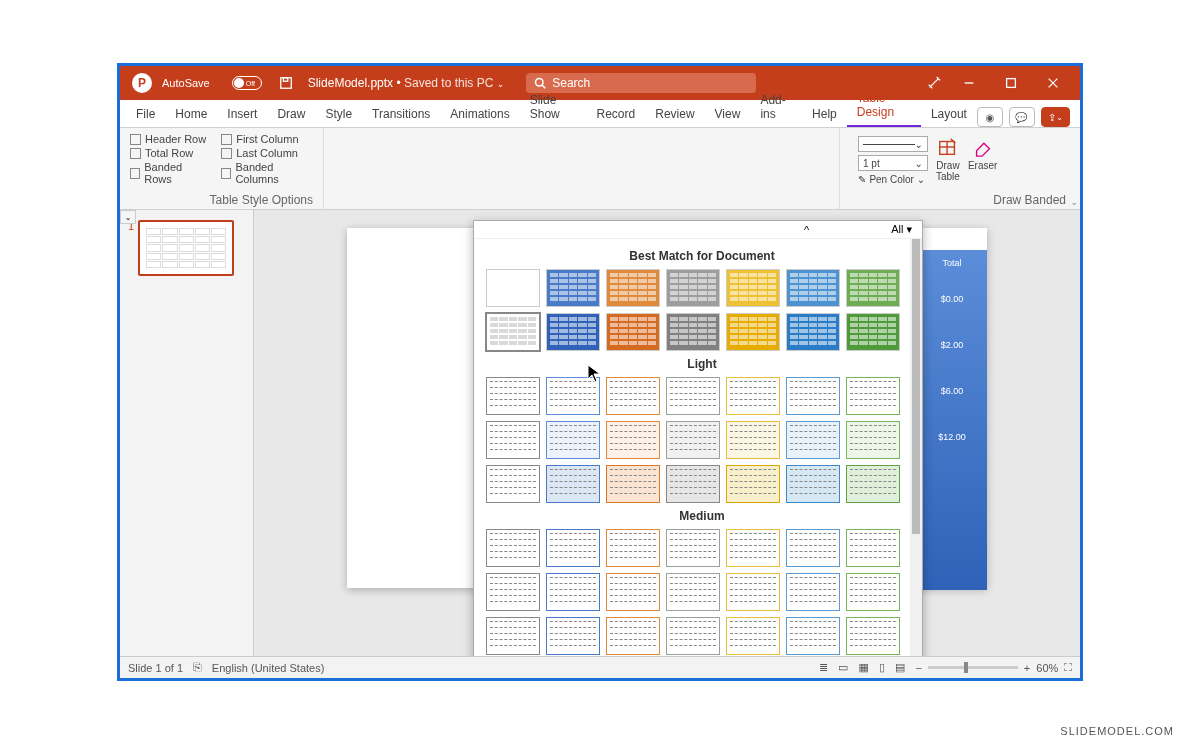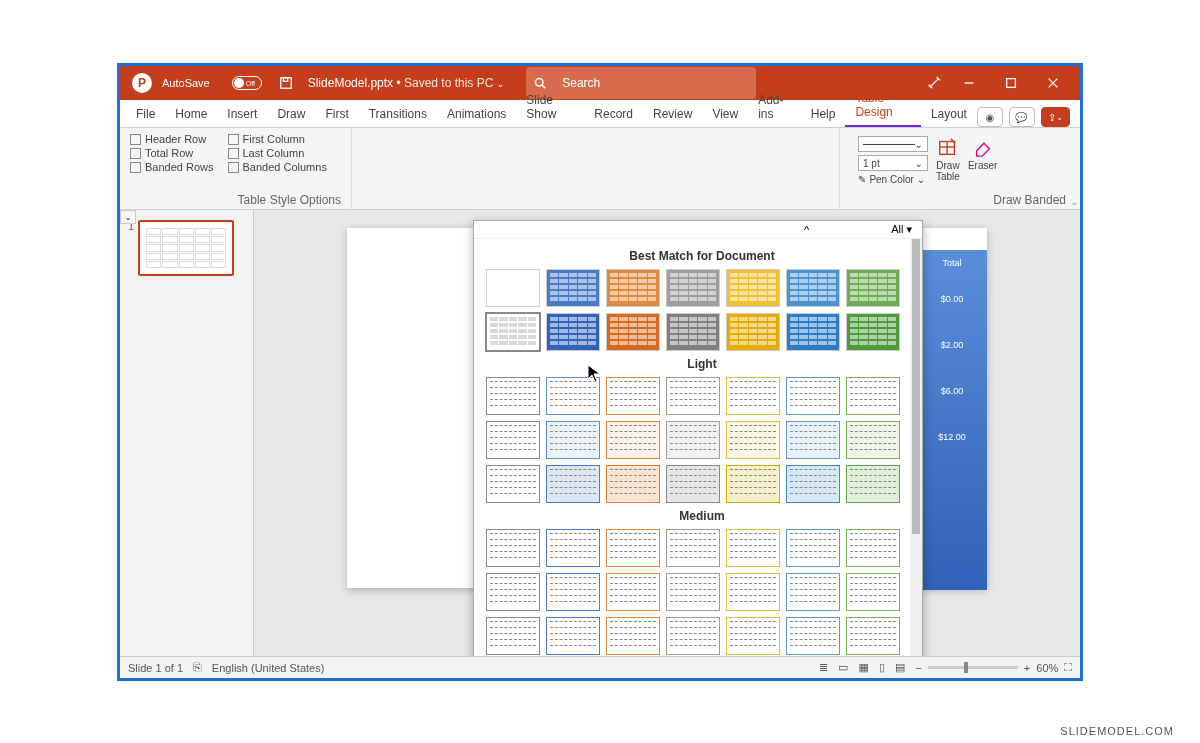--- a/index.html
+++ b/index.html
@@ -10,21 +10,21 @@
 .title-bar { height: 34px; background: #c43e1c; display: flex; align-items: center; padding: 0 6px 0 12px; color: #fff; font-size: 12px; }
 .pp-icon { width: 20px; height: 20px; background: #fff; border-radius: 50%; display: flex; align-items: center; justify-content: center; color: #c43e1c; font-weight: bold; font-size: 12px; margin-right: 10px; }
 .autosave { display: flex; align-items: center; gap: 22px; font-size: 11px; margin-right: 10px; }
 .pill { display: inline-flex; align-items: center; width: 30px; height: 14px; border: 1px solid #fff; border-radius: 8px; padding: 0 1px; }
 .pill .dot { width: 10px; height: 10px; background: #fff; border-radius: 50%; }
 .pill .off { font-size: 7px; margin-left: 2px; }
 .tb-btn { width: 22px; height: 22px; display: flex; align-items: center; justify-content: center; margin: 0 3px; cursor: pointer; }
 .tb-btn svg { width: 14px; height: 14px; stroke: #fff; stroke-width: 1.5; fill: none; }
 .title-text { margin: 16px 8px; font-size: 12px; }
 .title-text .sub { opacity: 0.85; }
-.search-box { margin-left: 14px; flex: 0 0 230px; height: 32px; background: #d86b4e; border-radius: 4px; display: flex; align-items: center; padding: 0 8px; gap: 16px; }
+.search-box { margin-left: 14px; flex: 0 0 230px; height: 20px; background: #d86b4e; border-radius: 4px; display: flex; align-items: center; padding: 0 8px; gap: 6px; }
 .search-box svg { width: 12px; height: 12px; stroke: #fff; stroke-width: 2; fill: none; }
 .search-box span { color: #fff; font-size: 12px; }
 .title-spacer { flex: 1; }
 .win-btns { display: flex; }
 .win-btns .tb-btn { width: 36px; height: 28px; }
 
 .ribbon-tabs { height: 28px; background: #fff; border-bottom: 1px solid #d0d0d0; display: flex; align-items: flex-end; padding: 0 6px; font-size: 12px; color: #444; }
 .ribbon-tabs .tab { padding: 6px 10px; cursor: pointer; }
 .ribbon-tabs .tab.active { color: #c43e1c; border-bottom: 2px solid #6d28d9; }
 .ribbon-tabs .spacer { flex: 1; }
@@ -147,41 +147,41 @@
           </svg>
         </div>
     </div>
   </div>
 
   <div class="ribbon-tabs" id="ribbon-tabs">
       <div class="tab">File</div>
       <div class="tab">Home</div>
       <div class="tab">Insert</div>
       <div class="tab">Draw</div>
-      <div class="tab">First</div>
+      <div class="tab">Style</div>
       <div class="tab">Transitions</div>
       <div class="tab">Animations</div>
       <div class="tab">Slide Show</div>
       <div class="tab">Record</div>
       <div class="tab">Review</div>
       <div class="tab">View</div>
       <div class="tab">Add-ins</div>
       <div class="tab">Help</div>
       <div class="tab active">Table Design</div>
       <div class="tab">Layout</div>
     <div class="spacer"></div>
     <div class="ribbon-right">
       <div class="rb">◉</div>
       <div class="rb">💬</div>
       <div class="rb share">⇪ <span style="font-size:8px;">⌄</span></div>
     </div>
   </div>
 
   <div class="ribbon-body">
-    <div class="rb-group" style="width:232px;">
+    <div class="rb-group" style="width:204px;">
       <div class="check-col">
         <ul id="sty-col1">
             <li>
               <span class="cb"></span>
               <span>Header Row</span>
             </li>
             <li>
               <span class="cb"></span>
               <span>Total Row</span>
             </li>

